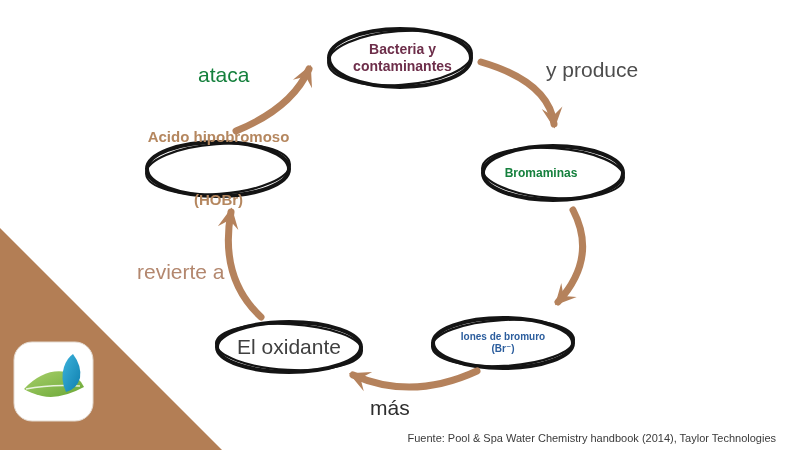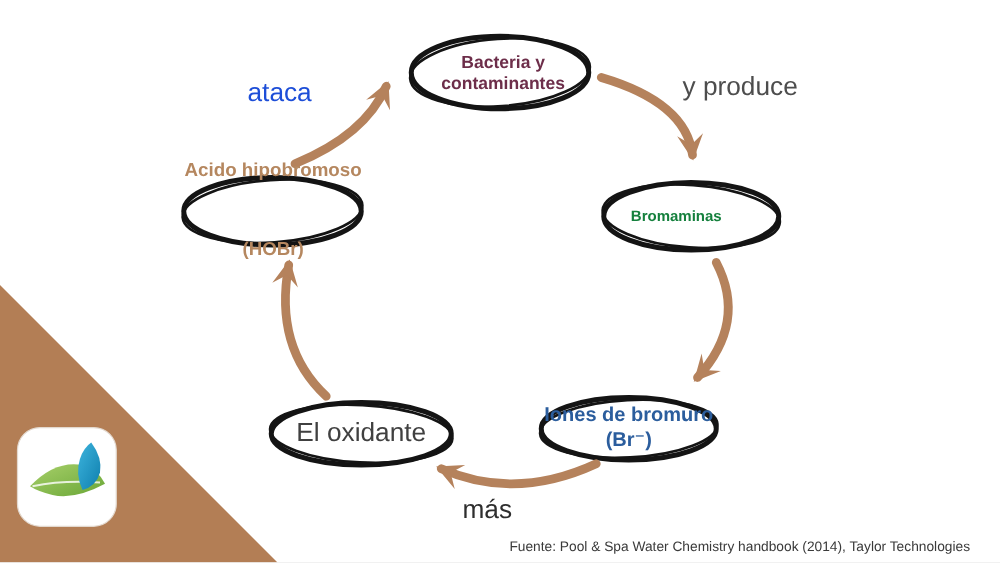--- a/index.html
+++ b/index.html
@@ -23,27 +23,27 @@
   .title .accent { color: #6d4a26; }
 
   
   .node-label {
     position: absolute;
     display: flex; flex-direction: column; justify-content: center; 
     text-align: center; font-weight: 700; line-height: 1.25;
   }
   .n-bacteria   { left: 325px; top: 34px;  width: 155px; height: 48px; font-size: 14px; color: #6d2e4a; }
   .n-bromaminas { left: 483px; top: 158px; width: 116px; height: 30px; font-size: 12px; color: #15803d; font-weight: 600;}
-  .n-iones      { left: 430px; top: 320px; width: 146px; height: 46px; font-size: 16px; color: #2b5d9d; font-weight: 600;}
+  .n-iones      { left: 430px; top: 320px; width: 146px; height: 46px; font-size: 10px; color: #2b5d9d; font-weight: 600;}
   .n-oxidante   { left: 217px; top: 332px; width: 144px; height: 30px; font-size: 21px; color: #404040; font-weight: 400;}
   .n-acido      { left: 146px; top: 146px; width: 145px; height: 46px; font-size: 15px; color: #b5875f; font-weight: 600; gap: 44px;}
 
   
   .edge-label { position: absolute; font-size: 21px; }
-  .e-ataca    { left: 198px; top: 63px;  color: #1d4ed8; }
+  .e-ataca    { left: 198px; top: 63px;  color: #15803d; }
   .e-produce  { left: 546px; top: 58px;  color: #4d4d4d; }
   .e-conduce  { left: 578px; top: 240px; width: 110px; color: #2b5d9d; text-align: center; line-height: 26px; }
   .e-mas      { left: 370px; top: 396px; color: #2e2e2e; }
   .e-revierte { left: 137px; top: 260px; color: #b3876e; }
 
   
   .footer {
     position: absolute; right: 24px; bottom: 6px;
     font-size: 11px; color: #3a3a3a;
     font-family: "Liberation Sans", "DejaVu Sans", sans-serif;
@@ -128,16 +128,17 @@
     <div>El oxidante</div>
   </div>
   <div class="node-label n-acido">
     <div>Acido hipobromoso</div>
     <div>(HOBr)</div>
   </div>
 
   <div class="edge-label e-ataca">ataca</div>
   <div class="edge-label e-produce">y produce</div>
   <div class="edge-label e-mas">más</div>
+  <div class="edge-label e-revierte">revierte a</div>
 
   <div class="footer">Fuente: Pool &amp; Spa Water Chemistry handbook (2014), Taylor Technologies</div>
 
 </div>
 
 </body></html>

